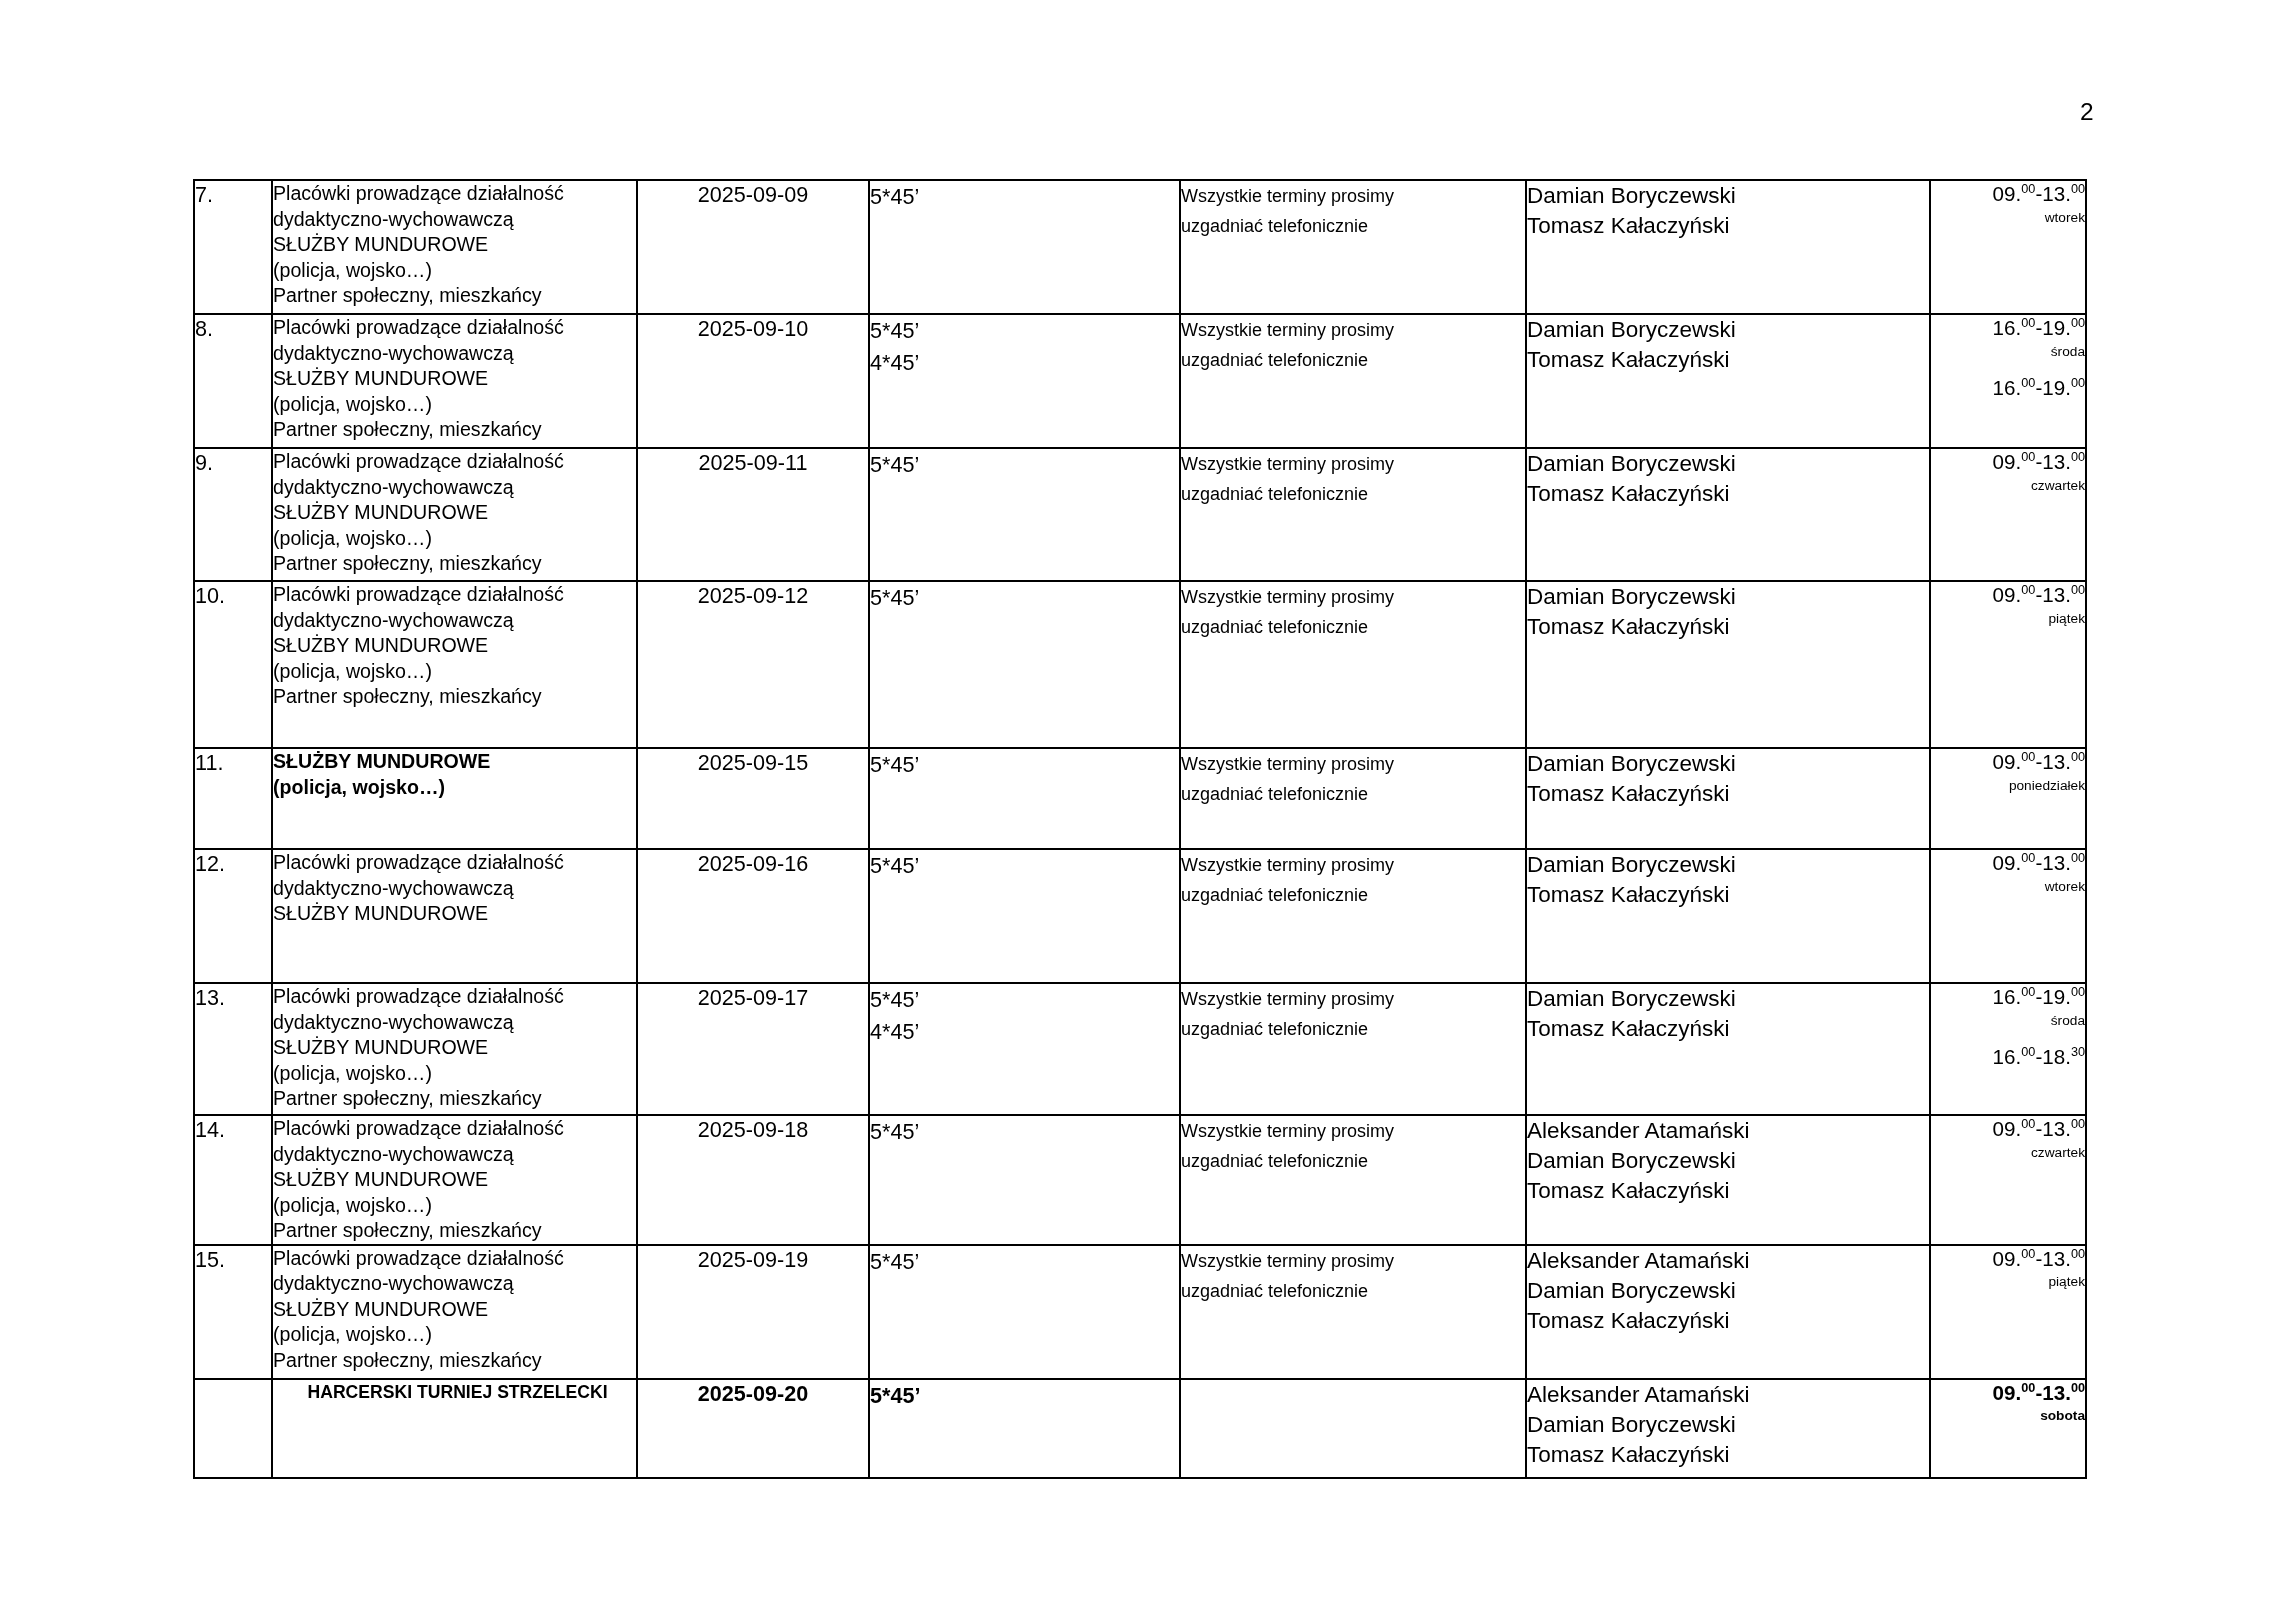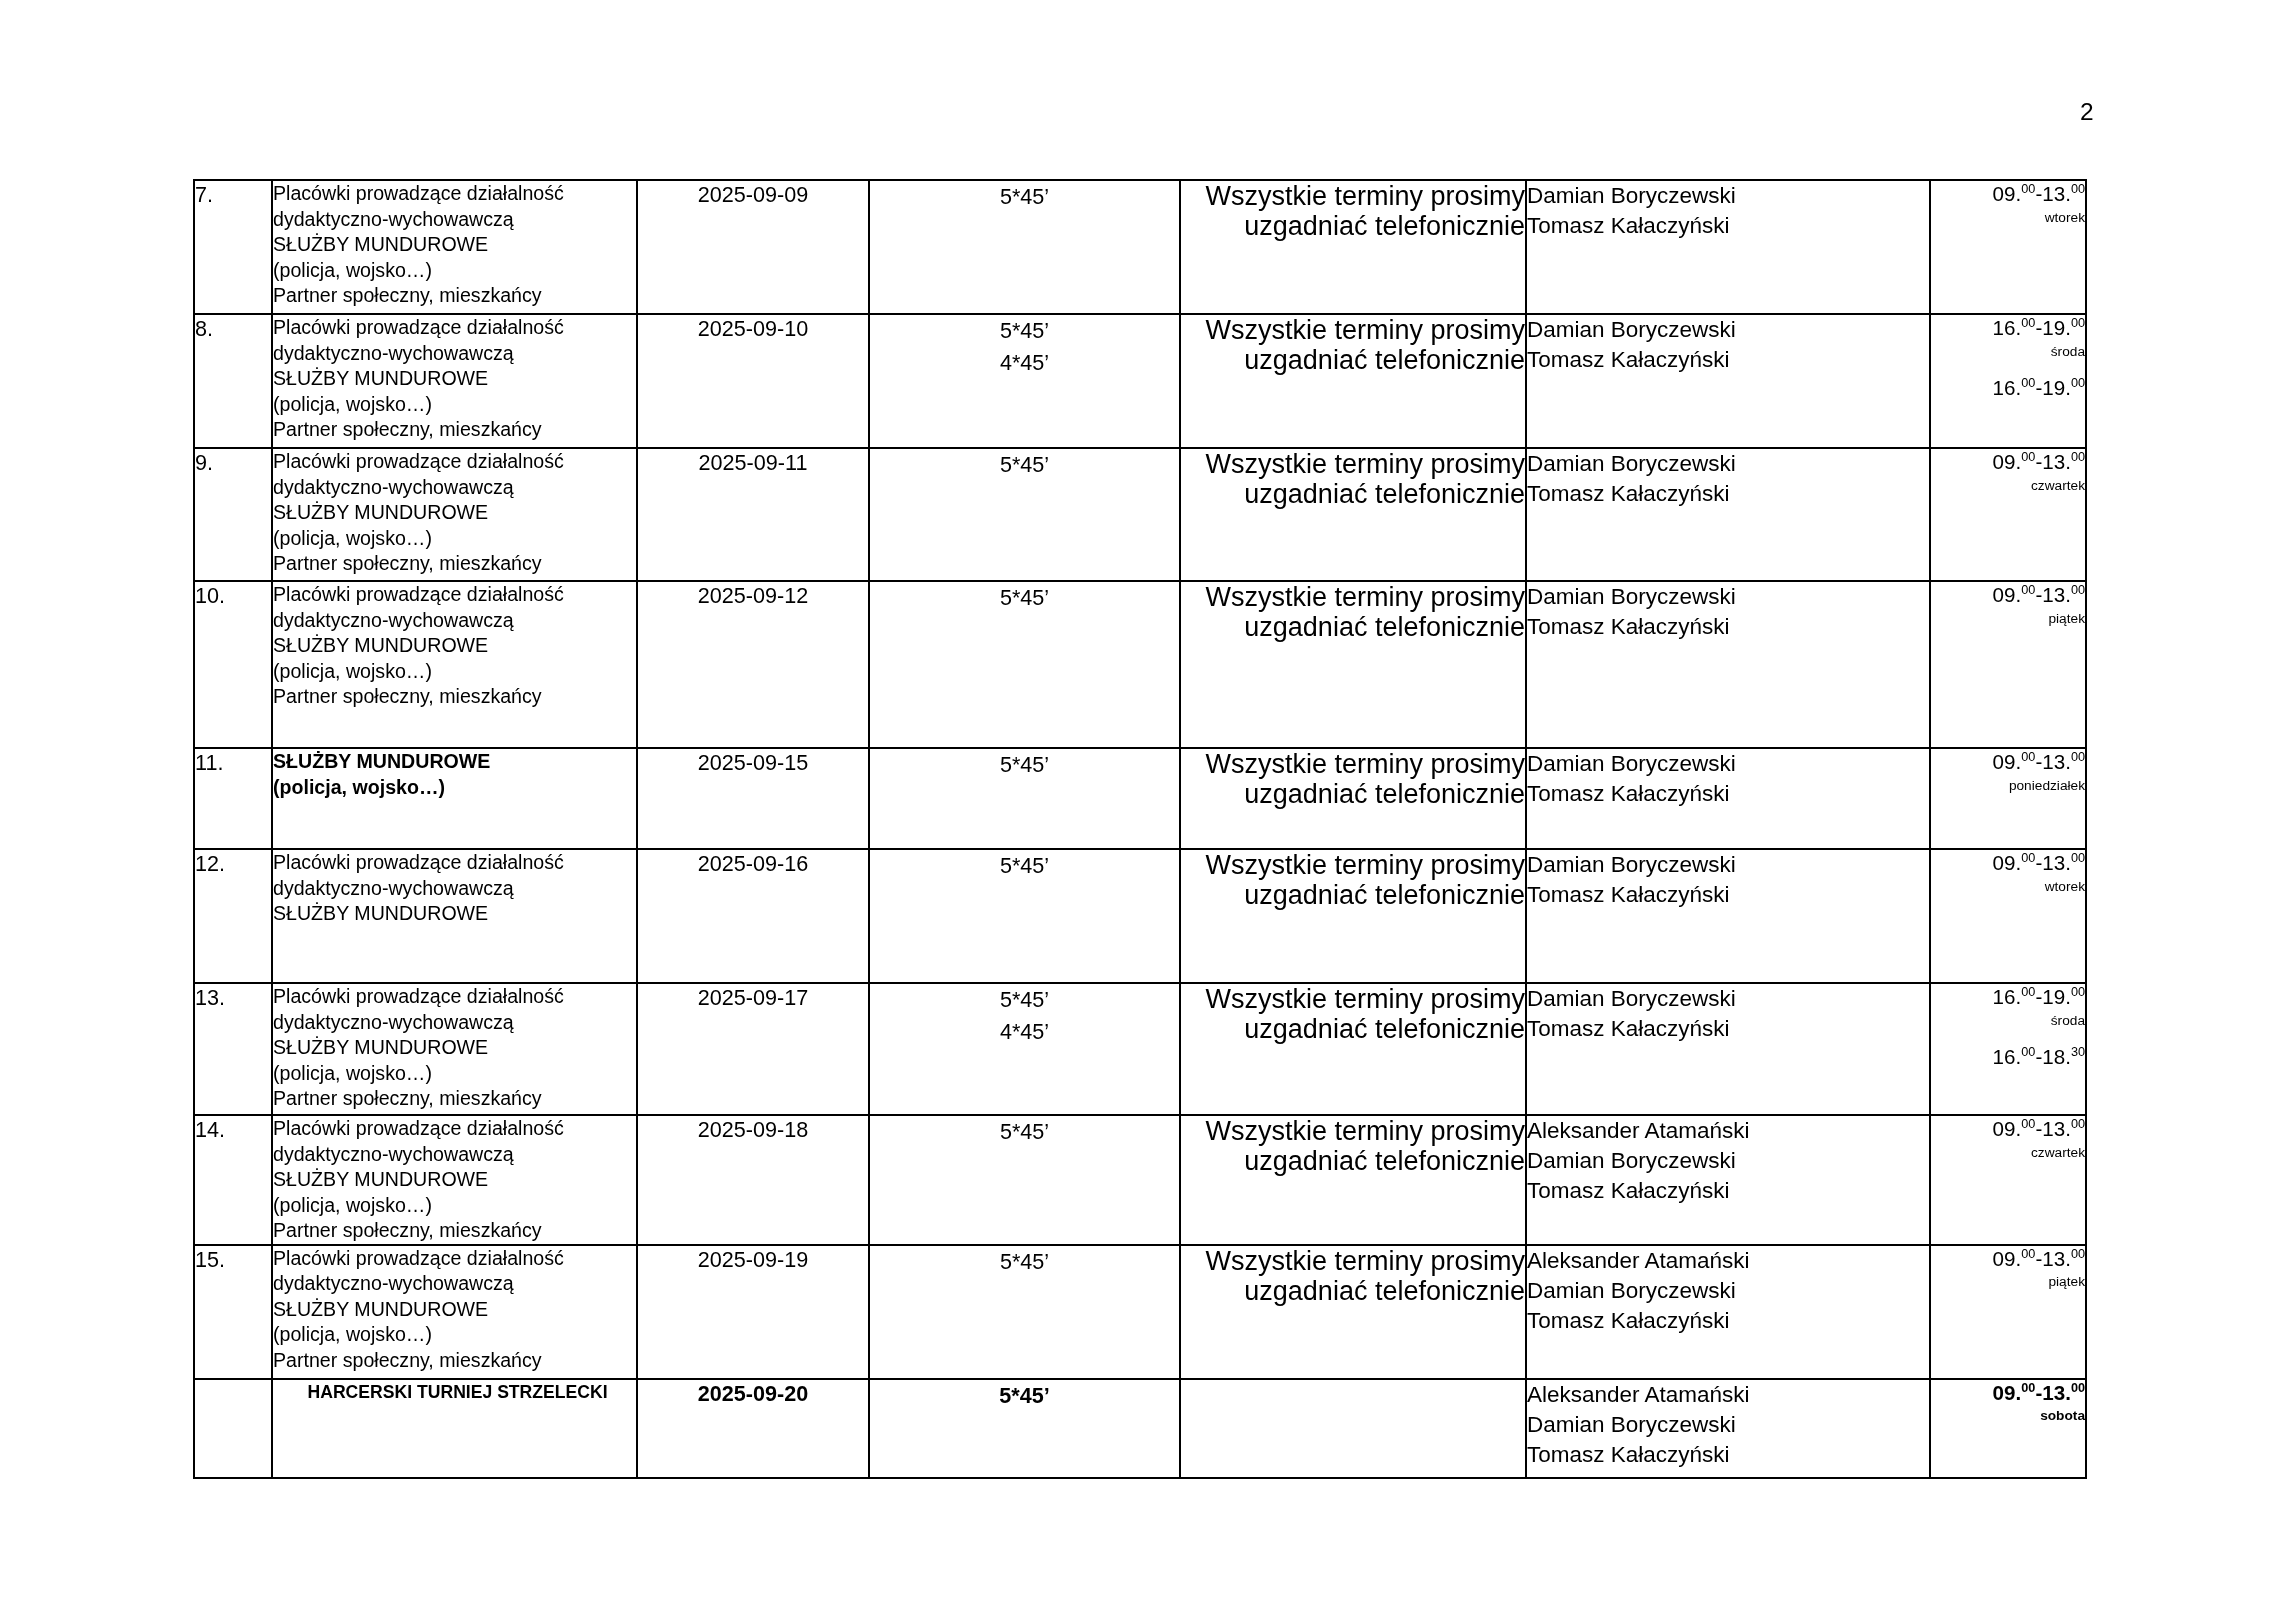--- a/index.html
+++ b/index.html
@@ -55,27 +55,27 @@
   .cell-desc.center .desc-line { font-size: 17.6px; }
   .cell-date {
     font-size: 21.6px;
     line-height: 27.4px;
     text-align: center;
     padding-top: 5.9px;
   }
   .cell-lessons {
     font-size: 21.6px;
     line-height: 32px;
-    text-align: center;
+    text-align: left;
     padding-top: 3.9px;
   }
   .cell-note {
-    font-size: 27px;
+    font-size: 18px;
     line-height: 30px;
-    text-align: right;
+    text-align: left;
     padding-top: 3.9px;
   }
   .cell-names {
     font-size: 22.5px;
     line-height: 30px;
     padding: 3.9px 5.9px 0 11.8px;
   }
   .cell-time {
     font-size: 20.6px;
     text-align: right;

